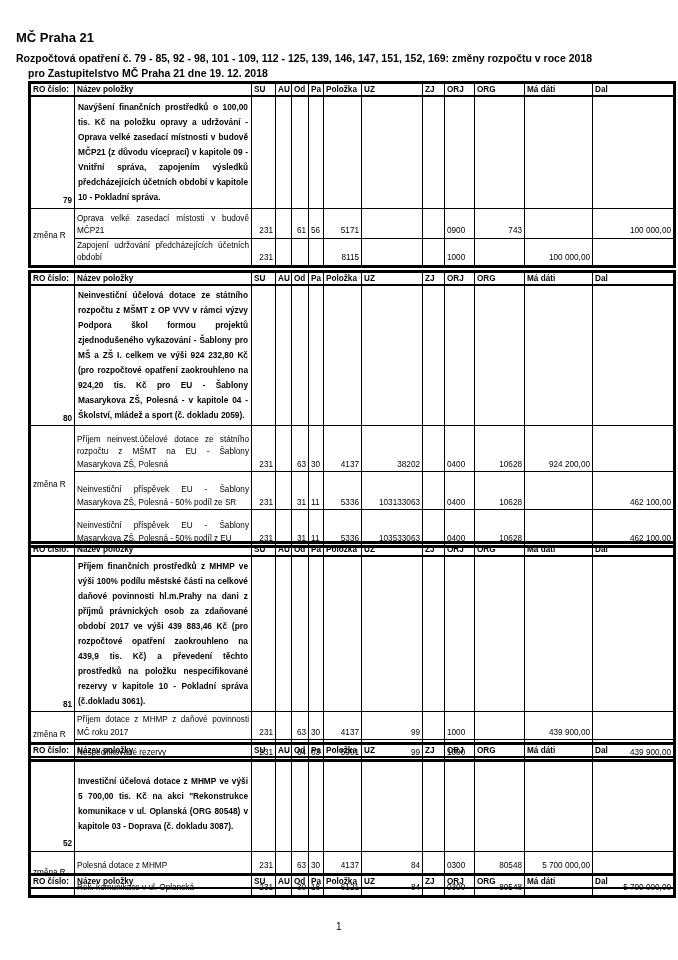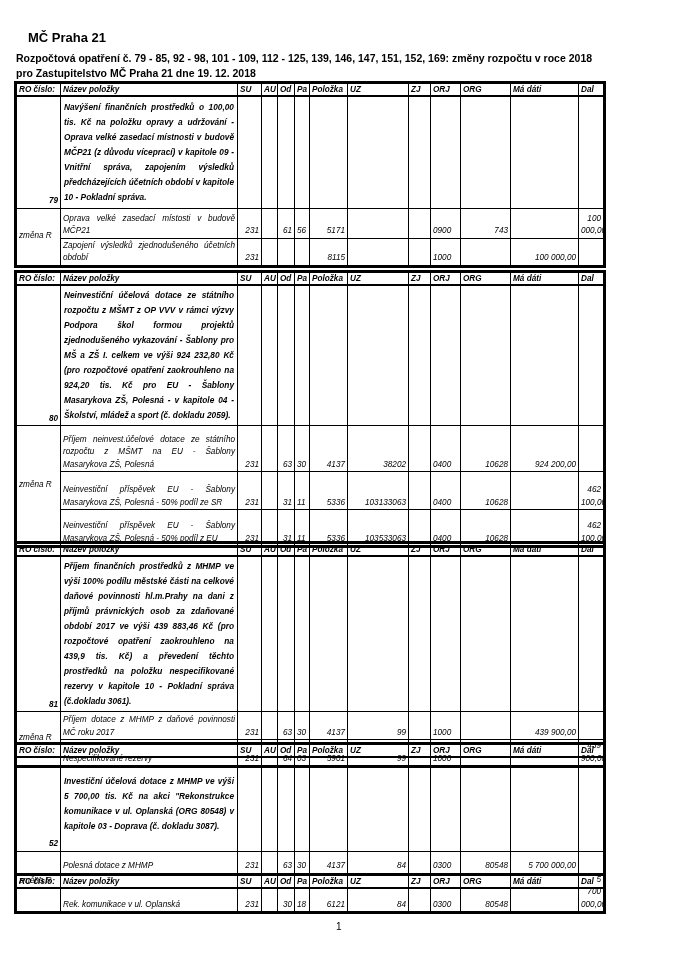--- a/index.html
+++ b/index.html
@@ -1,20 +1,20 @@
 <!DOCTYPE html>
 <html><head>
 <meta charset="utf-8">
 <style>
   html, body { margin:0; padding:0; background:#ffffff; }
   body { width:678px; height:960px; position:relative; overflow:hidden; font-family:"Liberation Sans", sans-serif; color:#000; }
-  .doc-title { position:absolute; left:16px; top:30px; font-size:13px; font-weight:bold;margin-left:12px; }
+  .doc-title { position:absolute; left:16px; top:30px; font-size:13px; font-weight:bold; }
   .doc-sub1 { position:absolute; left:16px; top:52px; font-size:10.5px; font-weight:bold; white-space:nowrap; }
-  .doc-sub2 { position:absolute; left:16px; top:67px; font-size:10.5px; font-weight:bold; white-space:nowrap; }
-  .block { position:absolute; left:14px; width:592px; border:2px solid #000; box-sizing:border-box;font-style:italic; }
+  .doc-sub2 { position:absolute; left:28px; top:67px; font-size:10.5px; font-weight:bold; white-space:nowrap; }
+  .block { position:absolute; left:28px; width:648px; border:2px solid #000; box-sizing:border-box; }
   table { border-collapse:collapse; width:100%; table-layout:fixed; font-size:8.2px; }
   td { border:1px solid #000; padding:0 2px; vertical-align:bottom; overflow:hidden; line-height:12.5px; }
   tr.hdr td { font-weight:bold; height:11px; line-height:11px; vertical-align:middle; border-bottom:2px solid #000; }
   td.desc { font-weight:bold; text-align:justify; vertical-align:middle; font-size:8.3px; line-height:15px; padding:2px 3px; }
   td.ro-num { text-align:right; font-weight:bold; vertical-align:bottom; }
   td.zmena { vertical-align:middle; }
   td.num { text-align:right; }
   td.name { text-align:justify; font-size:8.2px; }
   tr.data td { border-top:1px solid #000; }
   .page-num { position:absolute; left:336px; top:921px; font-size:10px; }
@@ -84,21 +84,21 @@
             <td class="">56</td>
             <td class="num">5171</td>
             <td class="num"></td>
             <td class=""></td>
             <td class="">0900</td>
             <td class="num">743</td>
             <td class="num"></td>
             <td class="num">100 000,00</td>
           </tr>
           <tr class="data" style="height:27px">
-            <td class="name">Zapojení výsledků zjednodušeného účetních období</td>
+            <td class="name">Zapojení udržování předcházejících účetních období</td>
             <td class="num">231</td>
             <td class=""></td>
             <td class="num"></td>
             <td class=""></td>
             <td class="num">8115</td>
             <td class="num"></td>
             <td class=""></td>
             <td class="">1000</td>
             <td class="num"></td>
             <td class="num">100 000,00</td>

